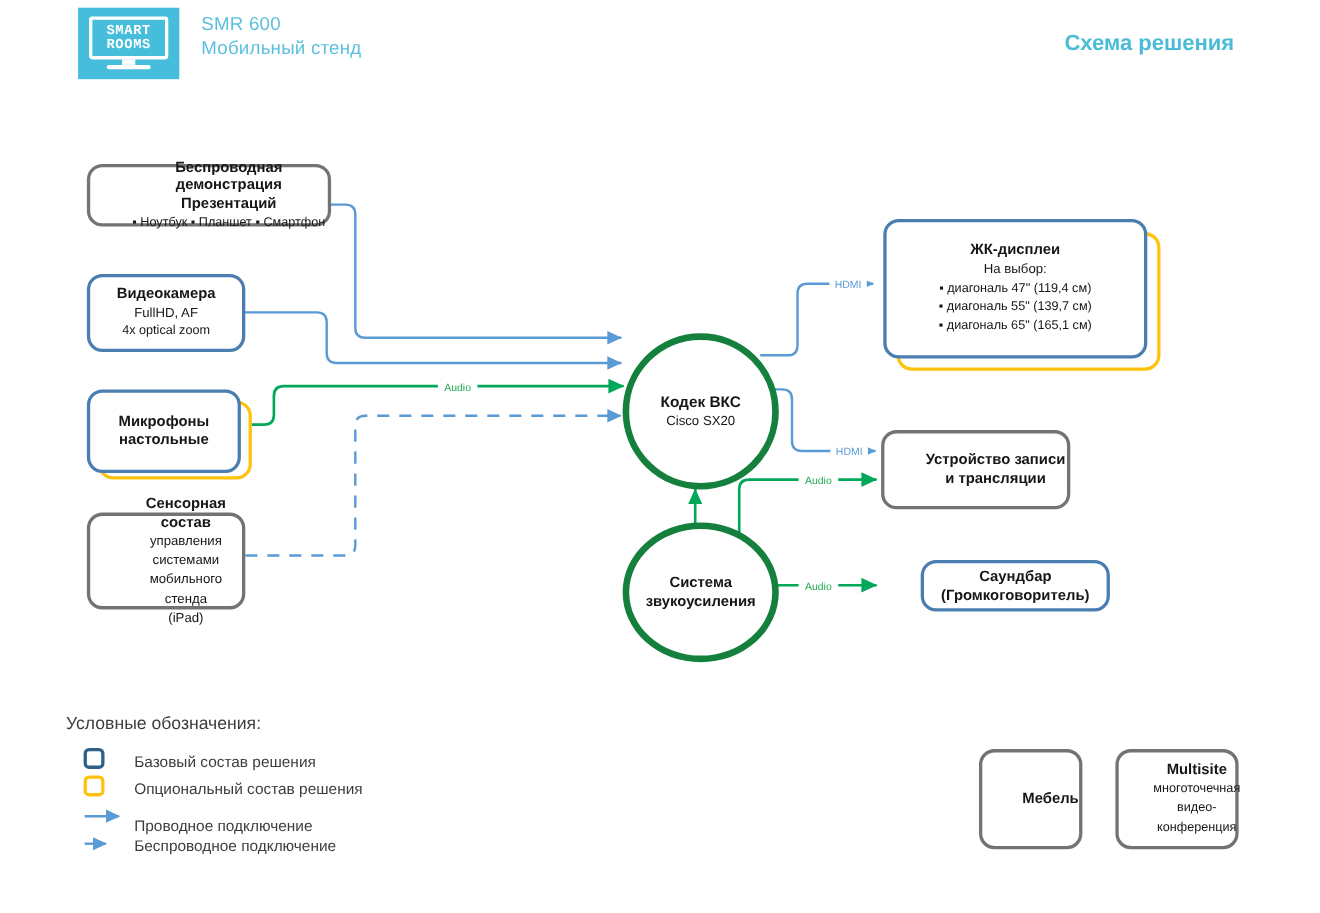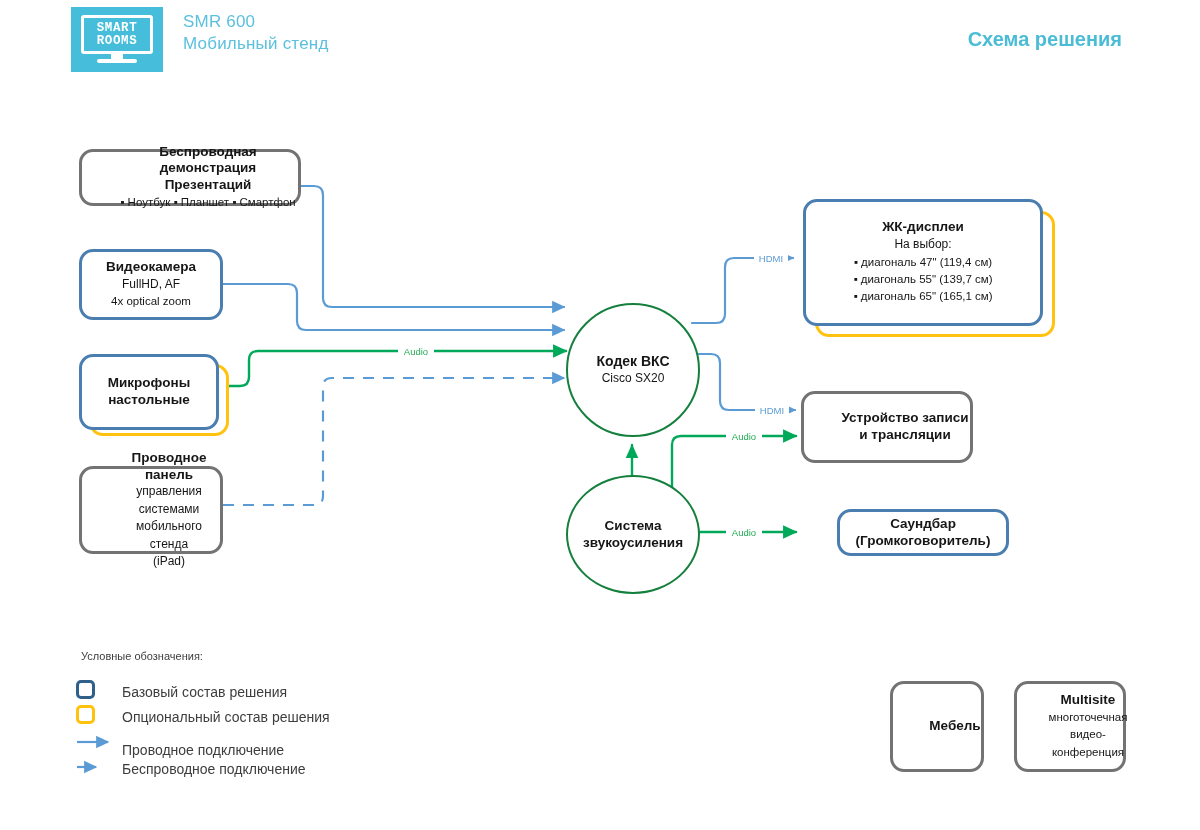--- a/index.html
+++ b/index.html
@@ -43,25 +43,25 @@
   .node.blue{border:3px solid #4a7eb0;}
   .node.yellow{border:3px solid #737373;padding-left:36px;}
   .shadowbox{position:absolute;box-sizing:border-box;background:#ffffff;border-radius:14px;}
   .shadowbox.yellow{border:3px solid #ffc20e;}
 
   .n-title{font-weight:bold;font-size:13.5px;color:#161616;line-height:1.25;}
   .n-sub{font-size:12px;color:#161616;line-height:1.45;}
   .n-li{font-size:11.5px;color:#161616;line-height:1.5;}
 
   .circle{position:absolute;border-radius:50%;background:#ffffff;
-    border:2px solid #15803d;display:flex;flex-direction:column;
+    border:6px solid #15803d;display:flex;flex-direction:column;
     align-items:center;justify-content:center;text-align:center;}
 
   
-  .legend-title{position:absolute;left:81px;top:650px;font-size:11px;color:#3d3d3d;}
+  .legend-title{position:absolute;left:60px;top:650px;font-size:16px;color:#3d3d3d;}
   .lg-sw{position:absolute;width:19px;height:19px;box-sizing:border-box;border-radius:5px;background:#fff;}
   .lg-sw.blue{border:3px solid #2e6089;}
   .lg-sw.yellow{border:3px solid #ffc20e;}
   .lg-label{position:absolute;font-size:14px;color:#3d3d3d;white-space:nowrap;}
 
   .wire-label{font-size:9.5px;fill:#5b9bd5;font-family:"Liberation Sans",sans-serif;}
   .wire-label.audio{fill:#22ab55;}
 </style>
 </head>
 <body>
@@ -158,21 +158,21 @@
     <div class="n-li">4x optical zoom</div>
   </div>
 
   <div class="shadowbox yellow" style="left:89px;top:364px;width:140px;height:72px;"></div>
   <div class="node blue" style="left:79px;top:354px;width:140px;height:76px;">
     <div class="n-title">Микрофоны</div>
     <div class="n-title">настольные</div>
   </div>
 
   <div class="node yellow" style="left:79px;top:466px;width:144px;height:88px;">
-    <div class="n-title">Проводное панель</div>
+    <div class="n-title">Сенсорная состав</div>
     <div class="n-sub">управления системами</div>
     <div class="n-sub">мобильного стенда</div>
     <div class="n-sub">(iPad)</div>
   </div>
 
   <div class="circle" style="left:566px;top:303px;width:130px;height:130px;">
     <div class="n-title" style="font-size:14px;">Кодек ВКС</div>
     <div class="n-sub">Cisco SX20</div>
   </div>
 

